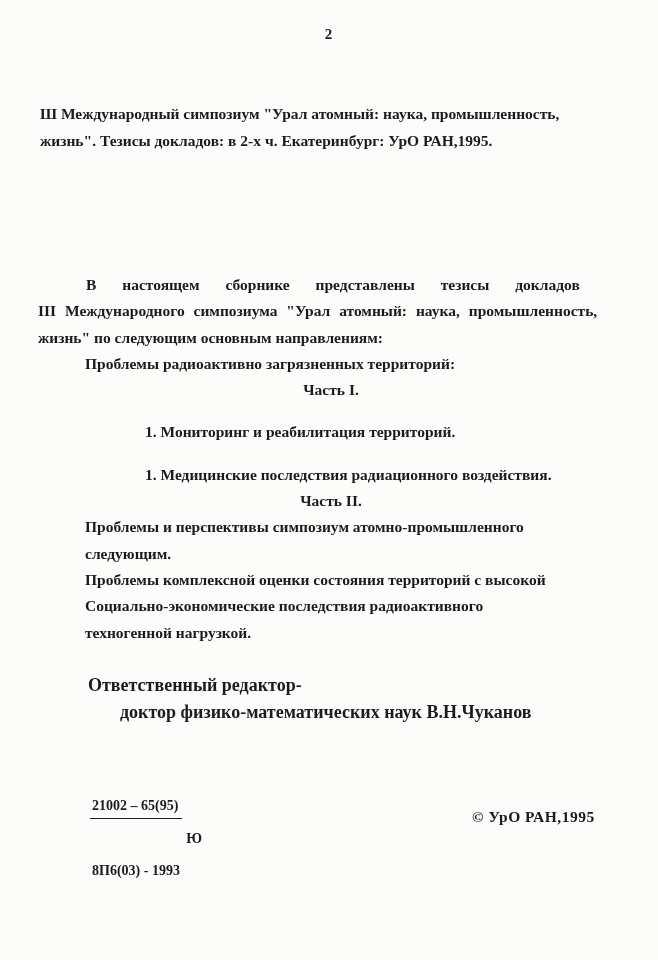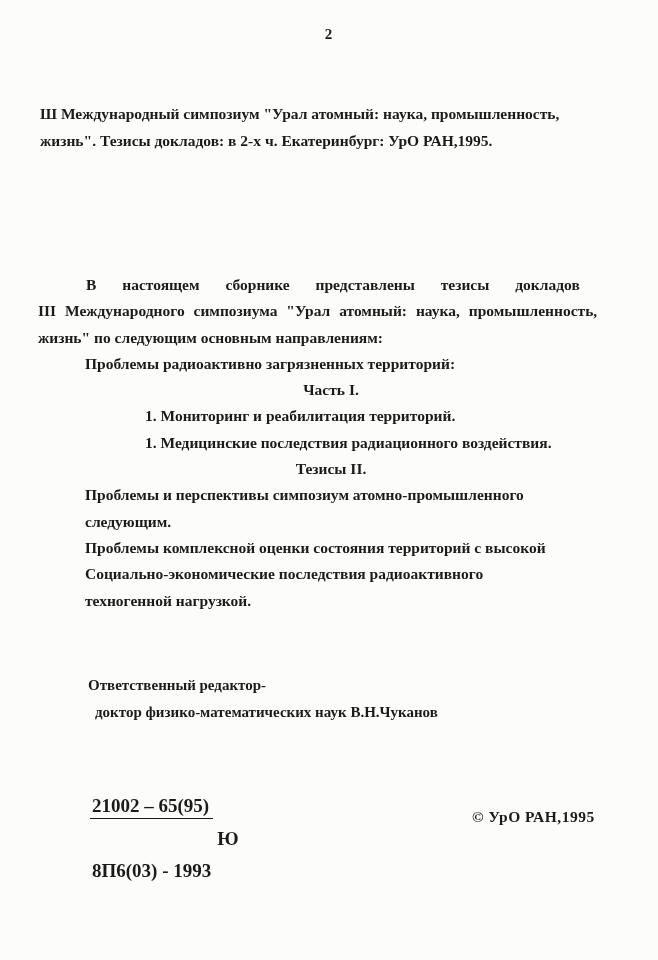--- a/index.html
+++ b/index.html
@@ -22,30 +22,30 @@
     font-size:15.5px;line-height:27px;
   }
   .body-block{
     position:absolute;top:272px;left:38px;width:586px;
     font-size:15.5px;line-height:26.3px;
   }
   .line{white-space:nowrap;}
   .intro-first{padding-left:48px;word-spacing:22px;}
   .intro-wide{word-spacing:5px;}
   .indent1{padding-left:47px;}
-  .indent2{padding-left:107px;}
+  .indent2{padding-left:107px;margin-top:16px;}
   .centered{text-align:center;white-space:normal;}
   .editor-block{
     position:absolute;top:672px;left:88px;
-    font-size:15px;line-height:27px;
+    font-size:18px;line-height:27px;
   }
-  .editor-line2{padding-left:7px;}
+  .editor-line2{padding-left:7px;margin-left:25px;}
   .imprint-code{
     position:absolute;top:796px;left:90px;
-    font-size:19px;line-height:20px;
+    font-size:14px;line-height:20px;
     display:flex;align-items:center;
   }
   .fraction{display:inline-block;}
   .fraction .top{
     padding:0 4px 2px 2px;
     border-bottom:1.5px solid #1b1b1b;
   }
   .fraction .bottom{padding:2px 2px 0 2px;margin-top:40px;}
   .code-suffix{margin-left:4px;align-self:center;}
   .copyright{
@@ -68,21 +68,21 @@
   <div class="body-block">
     <div class="line intro-first">В настоящем сборнике представлены тезисы докладов</div>
     <div class="line intro-wide">III Международного симпозиума "Урал атомный: наука, промышленность,</div>
     <div class="line">жизнь" по следующим основным направлениям:</div>
 
     <div class="line indent1">Проблемы радиоактивно загрязненных территорий:</div>
     <div class="line centered">Часть I.</div>
     <div class="line indent2">1. Мониторинг и реабилитация территорий.</div>
     <div class="line indent2">1. Медицинские последствия радиационного воздействия.</div>
 
-    <div class="line centered">Тезисы II.</div>
+    <div class="line centered">Часть II.</div>
     <div class="line indent1">Проблемы и перспективы симпозиум атомно-промышленного</div>
     <div class="line indent1">следующим.</div>
     <div class="line indent1">Проблемы комплексной оценки состояния территорий с высокой</div>
     <div class="line indent1">Социально-экономические последствия радиоактивного</div>
     <div class="line indent1">техногенной нагрузкой.</div>
   </div>
 
   <div class="editor-block">
     <div class="line">Ответственный редактор-</div>
     <div class="line editor-line2">доктор физико-математических наук В.Н.Чуканов</div>

